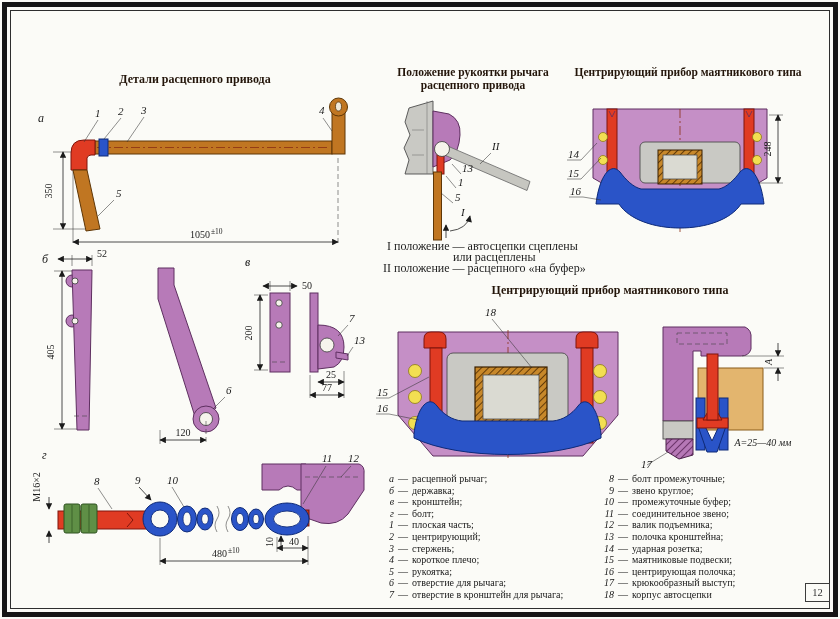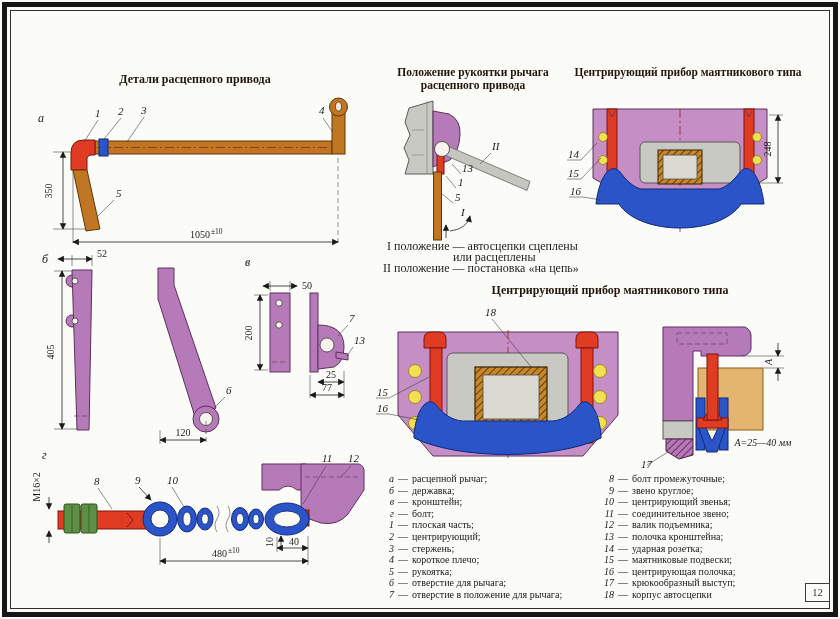--- a/index.html
+++ b/index.html
@@ -329,21 +329,21 @@
     <div>расцепного привода</div>
   </div>
   <div class="h h-pass">
     <div>Центрирующий прибор маятникового типа</div>
   </div>
   <div class="h h-pend">Центрирующий прибор маятникового типа</div>
 
   <div class="notes">
     <div class="n1">I положение — автосцепки сцеплены</div>
     <div class="n2">или расцеплены</div>
-    <div class="n3">II положение — постановка «на цепь»</div>
+    <div class="n3">II положение — расцепного «на буфер»</div>
   </div>
 
   <div class="legend legend-left">
     <div class="lrow">
         <span class="lk">а</span>
         <span class="lsep">—</span>
         <span>расцепной рычаг;</span>
       </div>
     <div class="lrow">
         <span class="lk">б</span>
@@ -386,39 +386,39 @@
         <span>рукоятка;</span>
       </div>
     <div class="lrow">
         <span class="lk">6</span>
         <span class="lsep">—</span>
         <span>отверстие для рычага;</span>
       </div>
     <div class="lrow">
         <span class="lk">7</span>
         <span class="lsep">—</span>
-        <span>отверстие в положение для рычага;</span>
+        <span>отверстие в кронштейн для рычага;</span>
       </div>
   </div>
 
   <div class="legend legend-right">
     <div class="lrow">
         <span class="lk">8</span>
         <span class="lsep">—</span>
         <span>болт промежуточные;</span>
       </div>
     <div class="lrow">
         <span class="lk">9</span>
         <span class="lsep">—</span>
         <span>звено круглое;</span>
       </div>
     <div class="lrow">
         <span class="lk">10</span>
         <span class="lsep">—</span>
-        <span>центрирующий звенья;</span>
+        <span>промежуточные буфер;</span>
       </div>
     <div class="lrow">
         <span class="lk">11</span>
         <span class="lsep">—</span>
         <span>соединительное звено;</span>
       </div>
     <div class="lrow">
         <span class="lk">12</span>
         <span class="lsep">—</span>
         <span>валик подъемника;</span>

